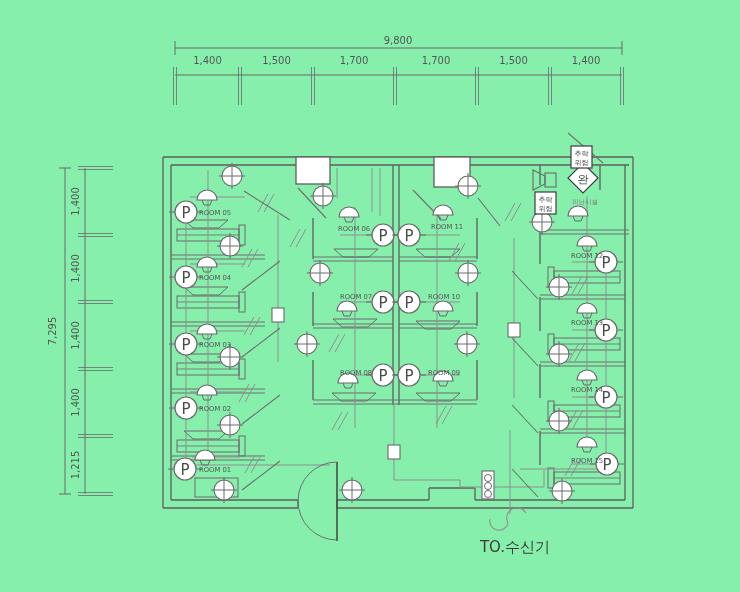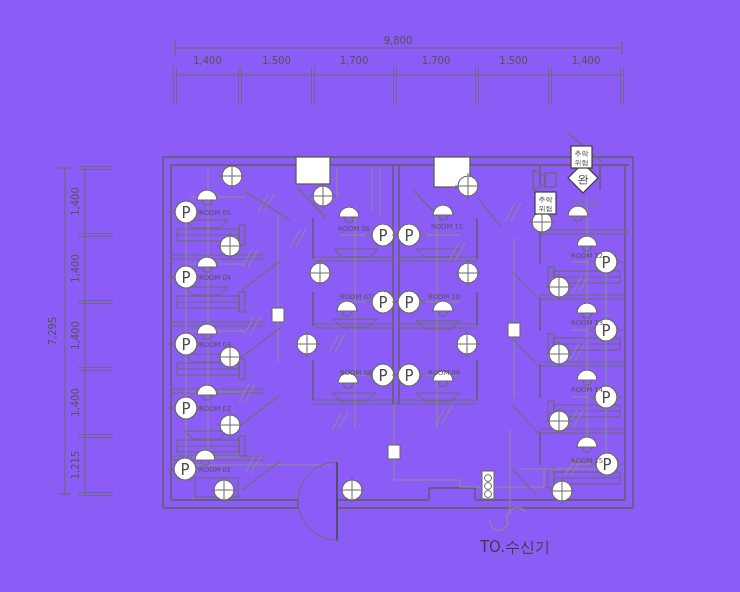--- a/index.html
+++ b/index.html
@@ -1,16 +1,16 @@
 <!DOCTYPE html>
 <html><head>
 <meta charset="utf-8">
 <style>
   html,body{margin:0;padding:0;background:#ffffff;}
-  #stage{position:relative;width:740px;height:592px;background:#8b5cf6;overflow:hidden;
+  #stage{position:relative;width:740px;height:592px;background:#86efac;overflow:hidden;
          font-family:"DejaVu Sans",sans-serif;}
   svg text{font-family:"DejaVu Sans",sans-serif;}
 </style>
 </head>
 <body>
 
 <div id="stage">
   <svg id="plan" width="740" height="592" viewBox="0 0 740 592" xmlns="http://www.w3.org/2000/svg">
       <line x1="175" y1="48" x2="622" y2="48" stroke="#6b6b6b" stroke-width="1"></line>
       <line x1="175" y1="41" x2="175" y2="55" stroke="#6b6b6b" stroke-width="1"></line>

